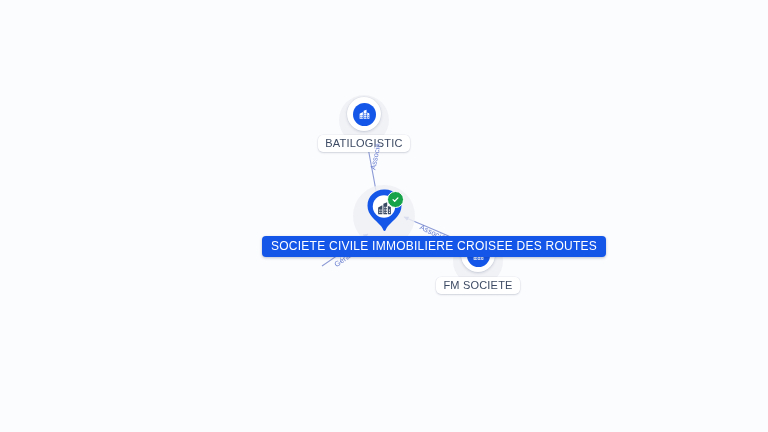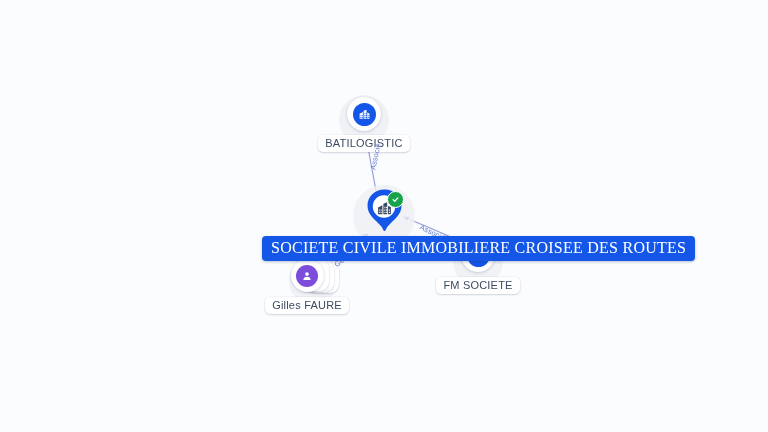--- a/index.html
+++ b/index.html
@@ -148,27 +148,26 @@
     justify-content: center;
     z-index: 7;
   }
 
   
   .main-label {
     position: absolute;
     white-space: nowrap;
     background: #1456e8;
     color: #ffffff;
-    font-size: 16px;
+    font-size: 12px;
     letter-spacing: .25px;
     padding: 3px 9px 4px 9px;
     border-radius: 4px;
     box-shadow: 0 1px 3px rgba(20,40,90,.28);
     z-index: 9;
-    font-family: Liberation Serif, serif;
   }
 
   
   .edge-label {
     position: absolute;
     color: #6a7fd0;
     font-size: 7.5px;
     letter-spacing: .1px;
     white-space: nowrap;
     transform-origin: center center;
@@ -225,40 +224,20 @@
           <path fill="#ffffff" d="M3 20V10.5l6-3.2V20H3zm1.6-1.6h1.7v-1.8H4.6v1.8zm0-3.3h1.7v-1.8H4.6v1.8zm3.1 3.3h1.7v-1.8H7.7v1.8zm0-3.3h1.7v-1.8H7.7v1.8z"></path>
           <path fill="#ffffff" d="M10.4 20V5.2l5.4-2.1V20h-5.4zm1.5-1.6h1.3v-1.9h-1.3v1.9zm2.3 0h1.3v-1.9h-1.3v1.9zm-2.3-3.4h1.3v-1.9h-1.3v1.9zm2.3 0h1.3v-1.9h-1.3v1.9zm-2.3-3.4h1.3V9.7h-1.3v1.9zm2.3 0h1.3V9.7h-1.3v1.9z"></path>
           <path fill="#ffffff" d="M17 20V8.4l4 1.6V20h-4zm1.3-1.6h1.4v-1.8h-1.4v1.8zm0-3.3h1.4v-1.8h-1.4v1.8z"></path>
         </svg>
       </span>
     </div>
 
     <div class="node-label" style="margin-top:5px;">FM SOCIETE</div>
   </div>
 
-  <div class="node" style="left:276px; top:259px; width:76px;">
-    <div class="node-halo" style="left:13px; top:-2px; width:48px; height:48px;"></div>
-
-    <div style="position:absolute; left:17px; top:0px; width:40px; height:36px;">
-      <span class="stack-card" style="left:14px; top:2px;"></span>
-      <span class="stack-card" style="left:9px; top:1px;"></span>
-      <span class="stack-card" style="left:4px; top:0px;"></span>
-    </div>
-
-    <div class="person-node-icon" style="margin-left:-14px;">
-      <span class="glyph-disc">
-        <svg width="12" height="12" viewBox="0 0 24 24" aria-hidden="true">
-          <circle cx="12" cy="8" r="3.7" fill="#ffffff"></circle>
-          <path fill="#ffffff" d="M4.8 20c0-3.9 3.2-6.3 7.2-6.3s7.2 2.4 7.2 6.3H4.8z"></path>
-        </svg>
-      </span>
-    </div>
-
-    <div class="node-label" style="margin-top:5px; margin-left:-14px;">Gilles FAURE</div>
-  </div>
 
   <div style="position:absolute; left:362px; top:188px; width:44px; height:50px;">
     <div class="node-halo" style="left:-9px; top:-3px; width:62px; height:62px;"></div>
 
     <div class="pin-wrap">
       <svg class="pin-shape" width="44" height="50" viewBox="0 0 44 50" aria-hidden="true">
         <path d="M22 1.6c-9.1 0-16.5 7.2-16.5 16.1 0 4.6 2 8.2 4.6 11.3 2.6 3.1 5.9 5.7 8.4 8.6 1.6 1.9 2.4 3.4 2.9 4.6.4 1 1.8 1 2.2 0 .5-1.2 1.3-2.7 2.9-4.6 2.5-2.9 5.8-5.5 8.4-8.6 2.6-3.1 4.6-6.7 4.6-11.3 0-8.9-7.4-16.1-16.5-16.1z" fill="#1456e8"></path>
         <circle cx="22" cy="18.5" r="11.2" fill="#ffffff"></circle>
       </svg>
 

